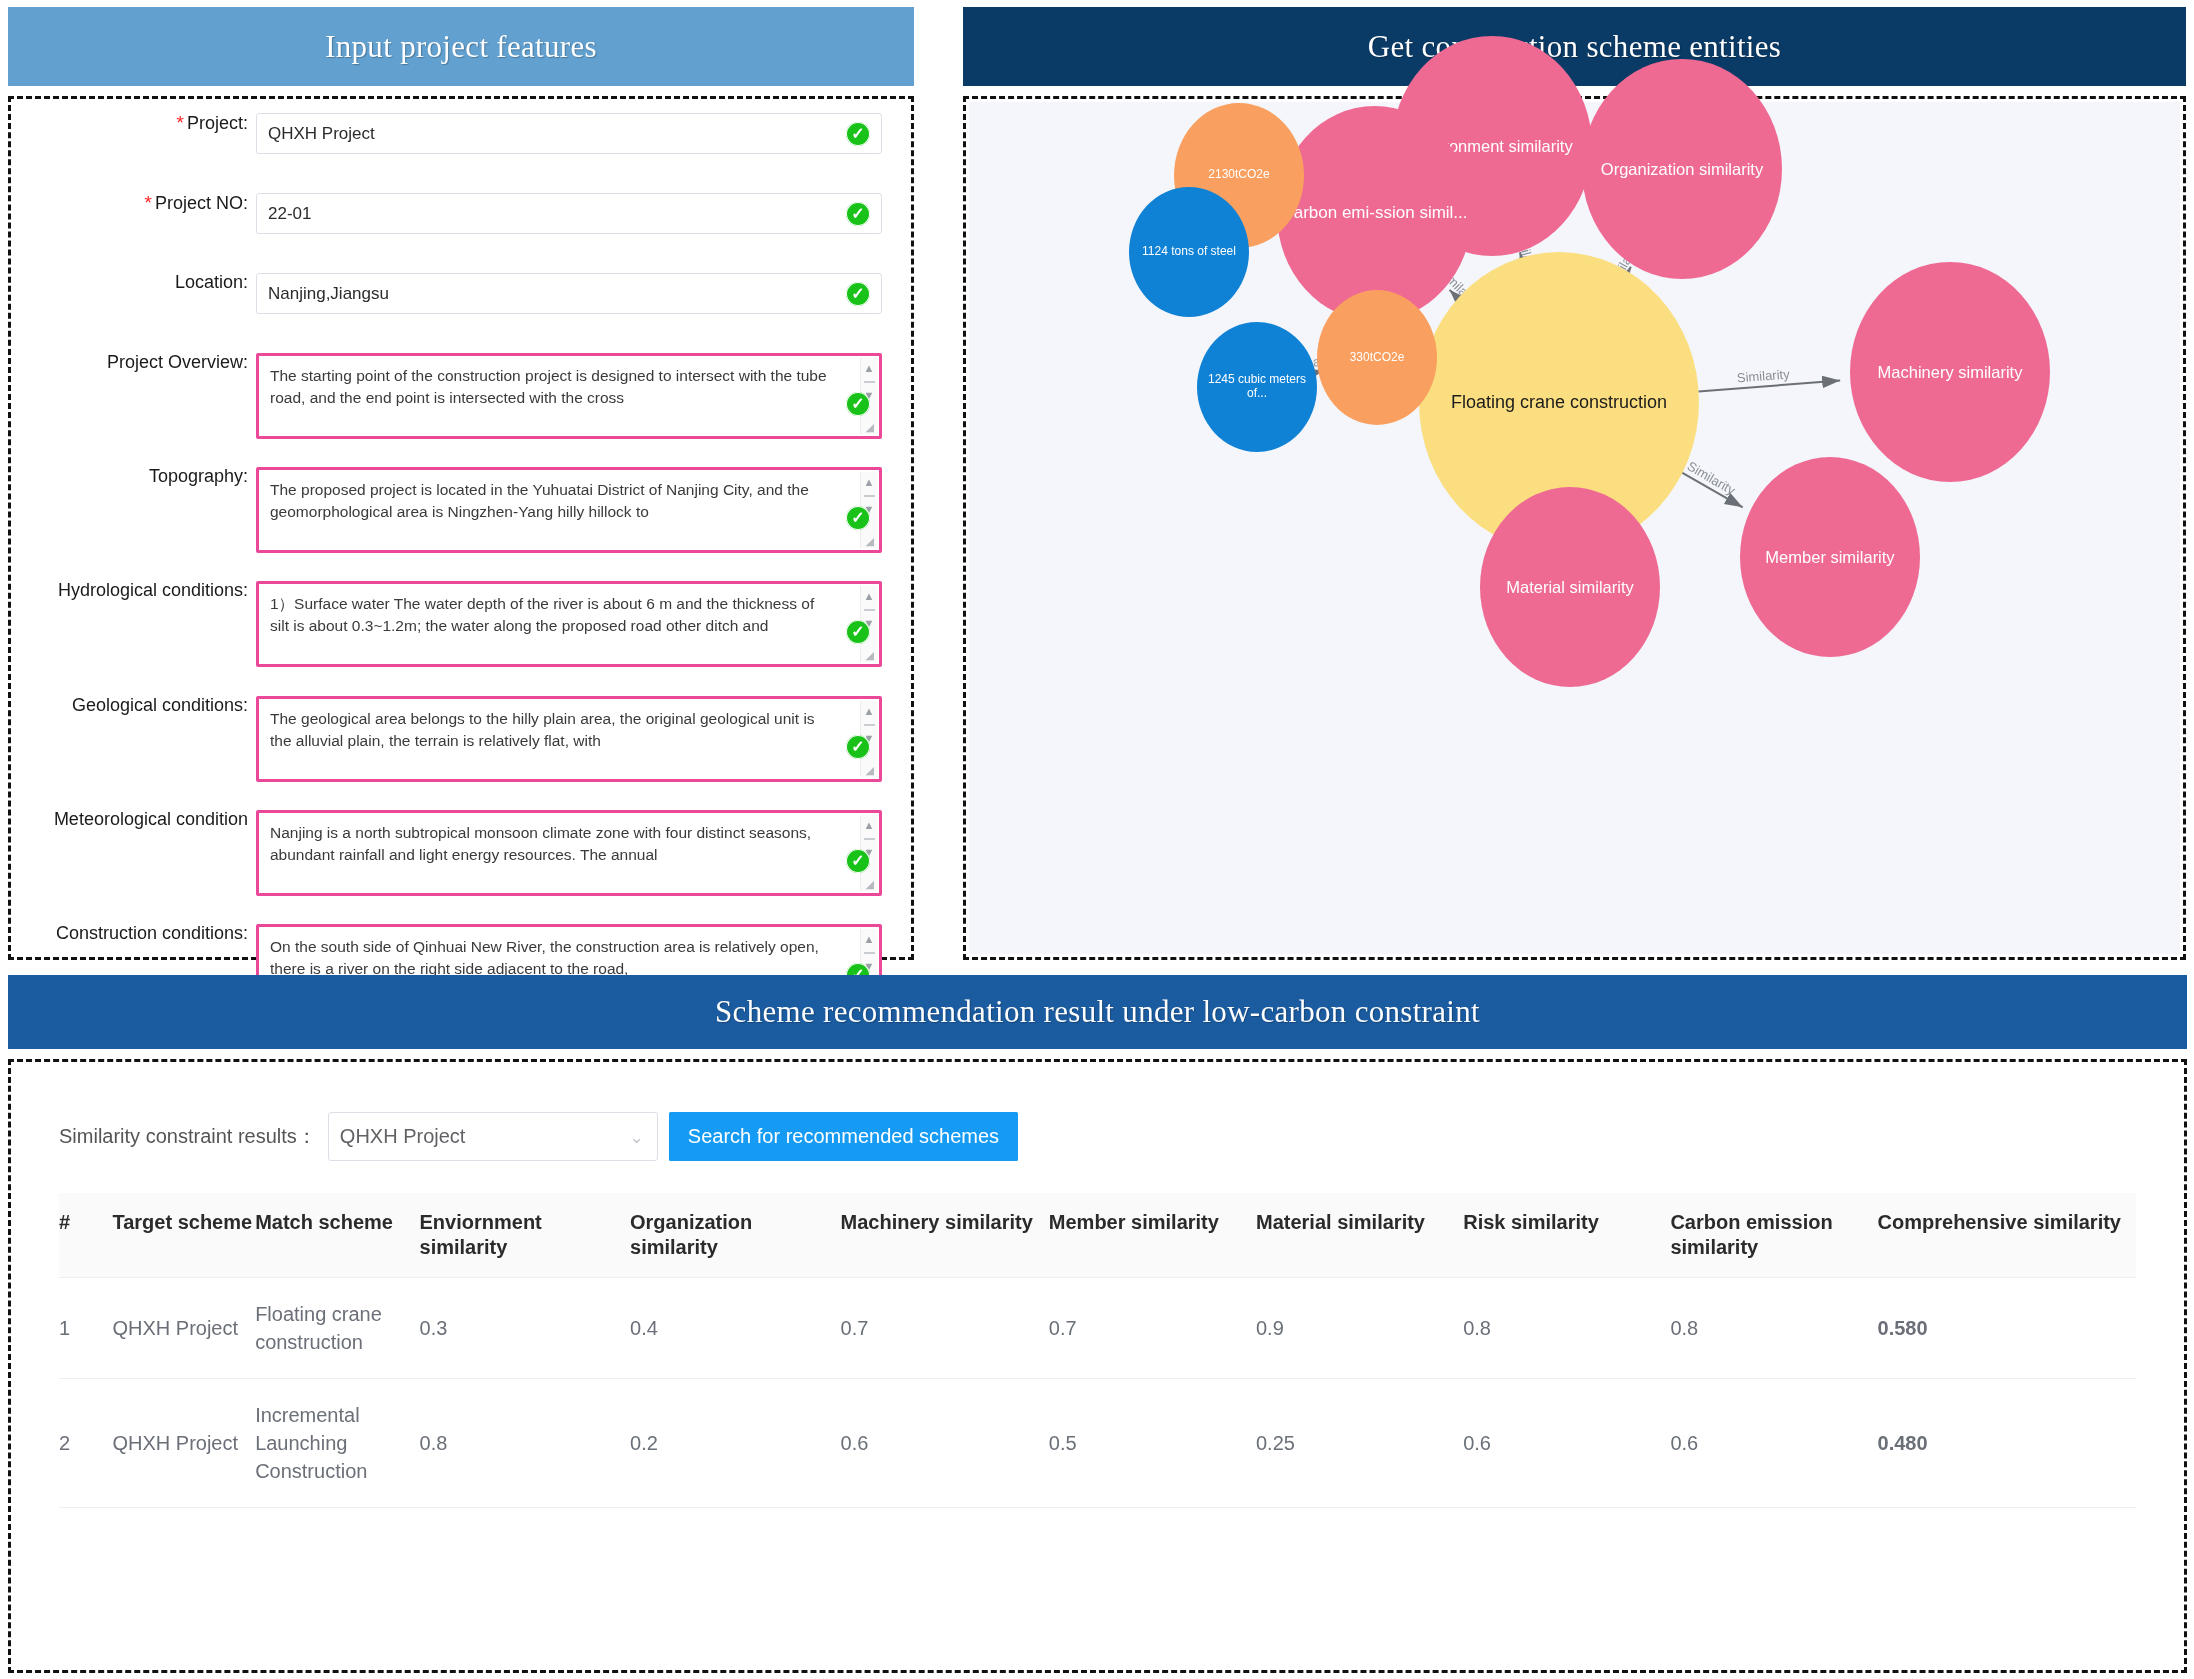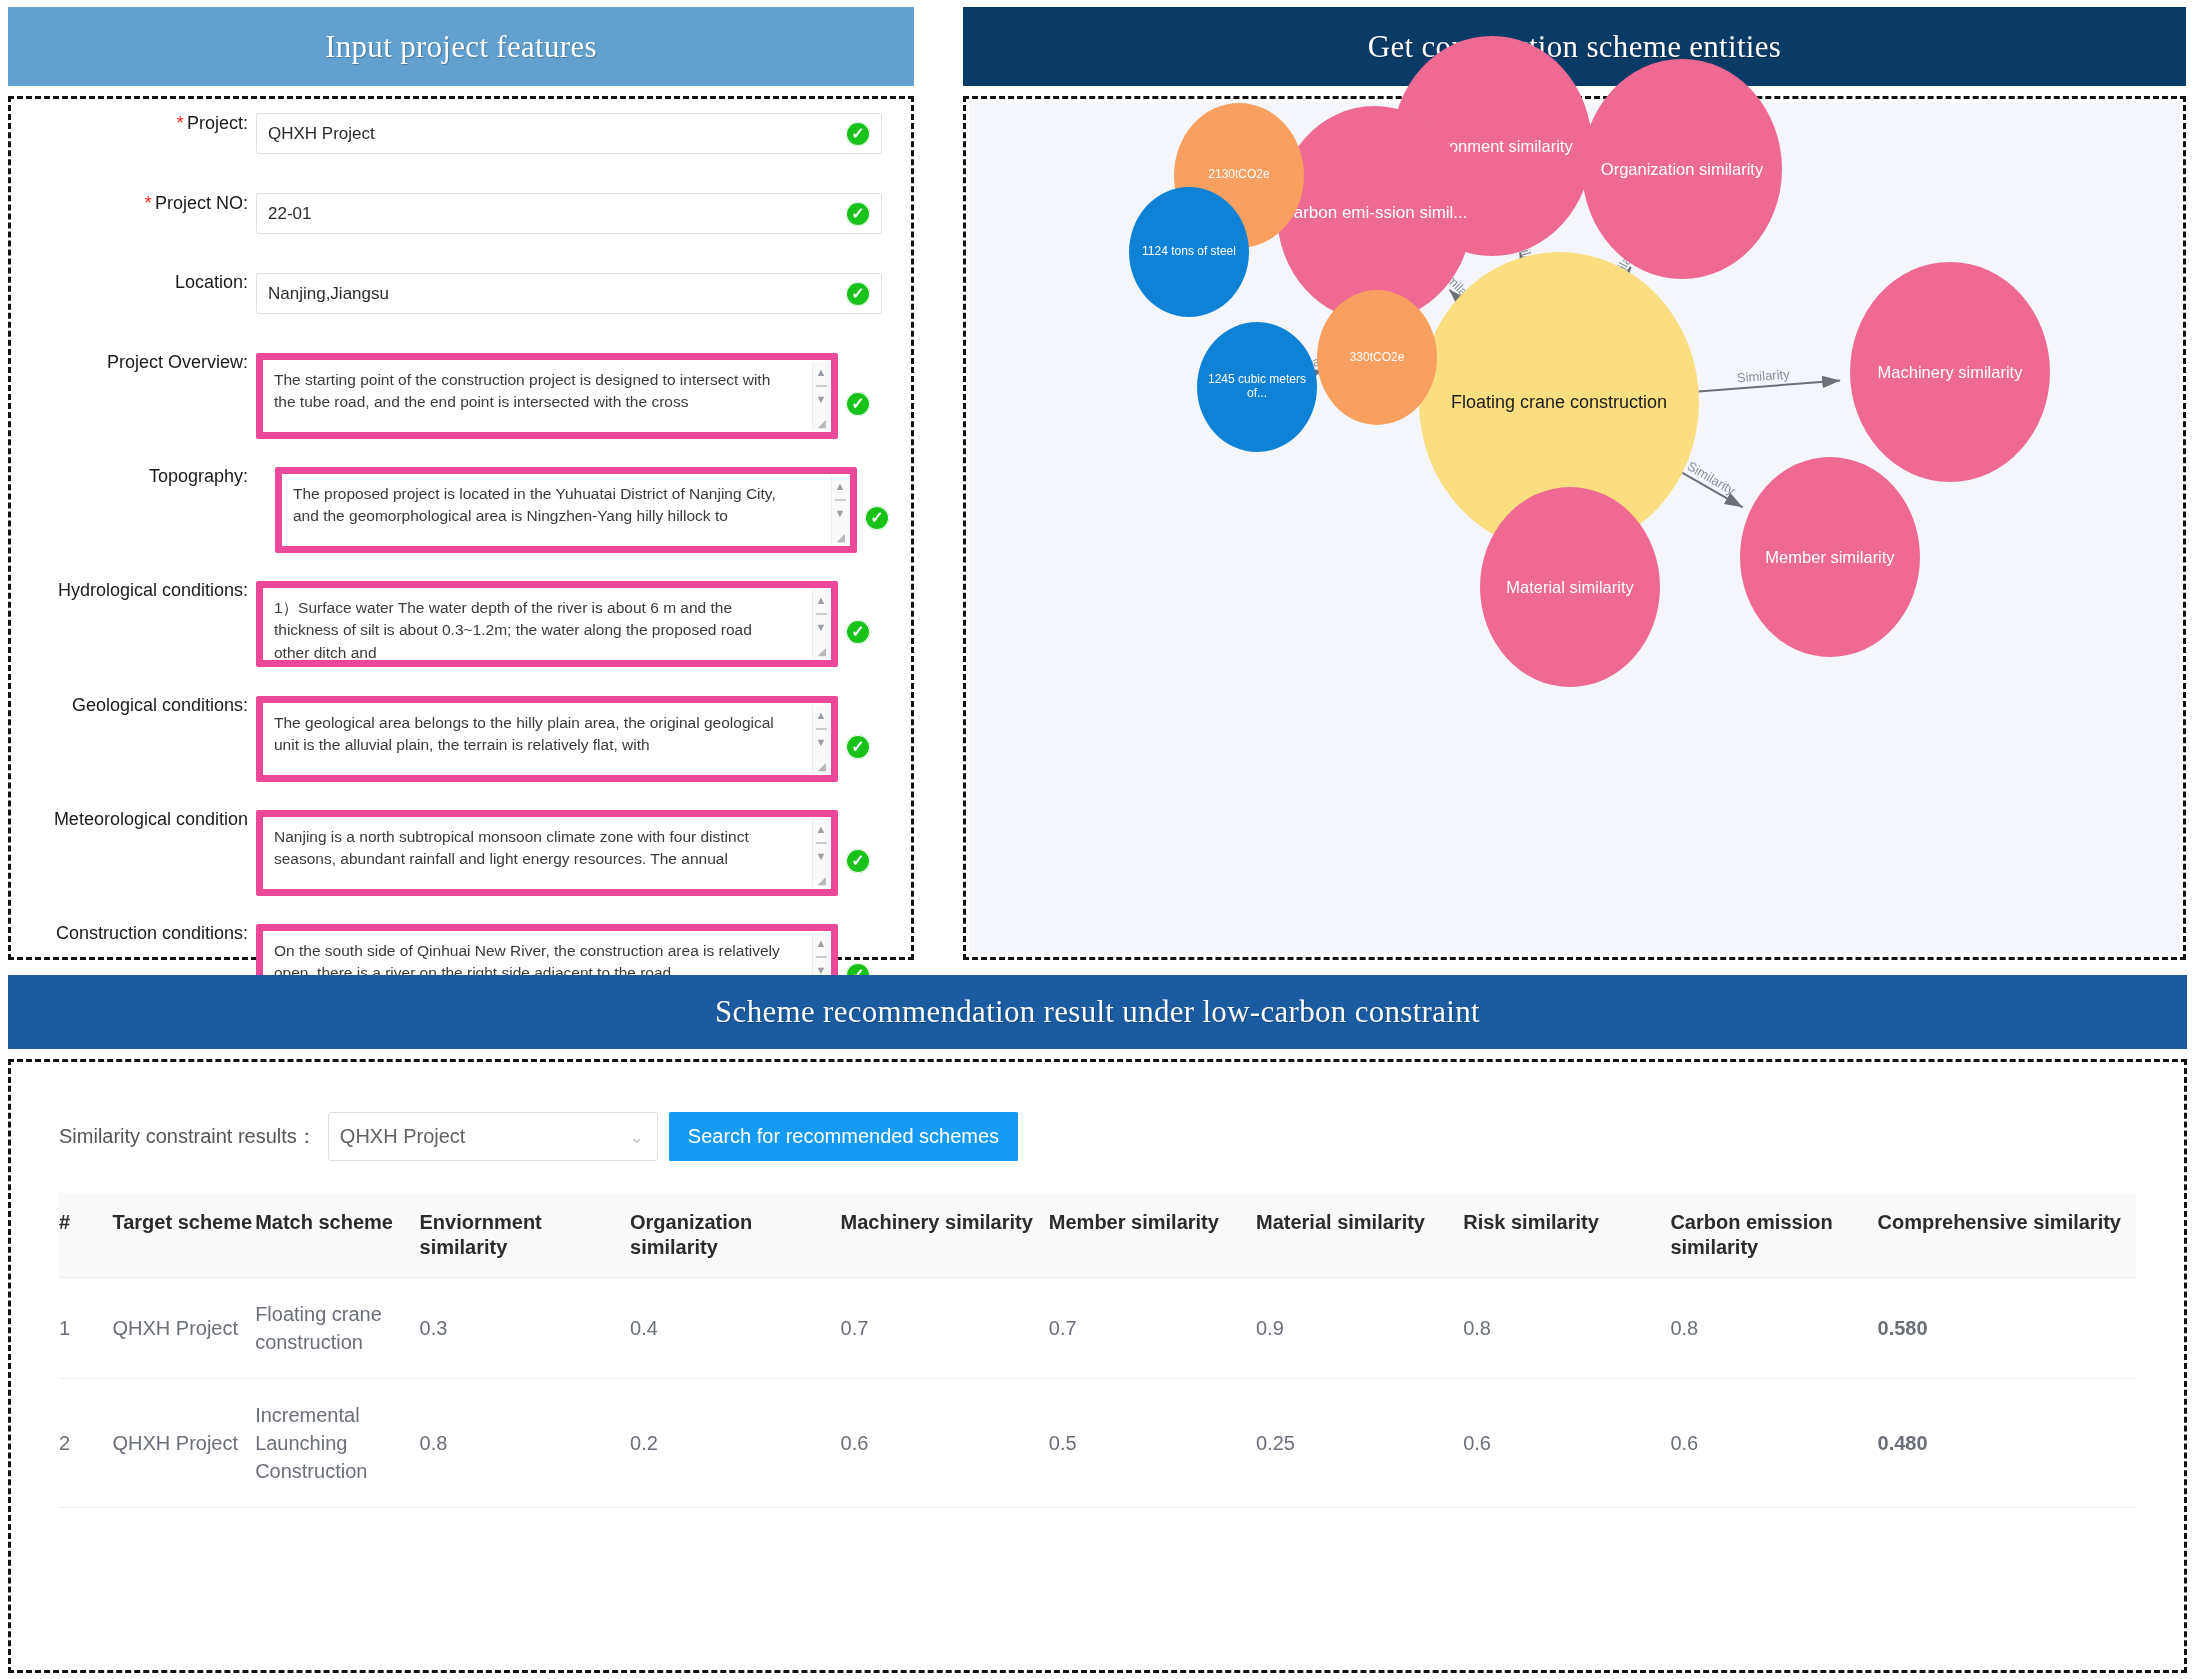--- a/index.html
+++ b/index.html
@@ -46,22 +46,22 @@
   .req-star { color: #ff2222; font-size: 19px; margin-right: 3px; }
   .field-wrap { position: relative; width: 626px; }
   .text-input {
     width: 626px; height: 41px;
     border: 1px solid #dcdfe6; border-radius: 3px; background: #ffffff;
     font-size: 17px; color: #2b2b2b; padding: 0 45px 0 11px;
     font-family: "Liberation Sans", sans-serif;
     display: flex; align-items: center;
   }
   .text-area {
-    width: 582px; height: 86px;
-    border: 7px solid #ec4899; border-radius: 2px; background: #ffffff;
+    width: 626px; height: 86px;
+    border: 3px solid #ec4899; border-radius: 2px; background: #ffffff;
     font-size: 15.5px; color: #3a3a3a; padding: 9px 50px 5px 11px;
     line-height: 1.45; overflow: hidden;
     font-family: "Liberation Sans", sans-serif;
     position: relative;
   }
   .ok-badge {
     position: absolute; right: 12px; top: 50%; transform: translateY(-50%);
     width: 24px; height: 24px; border-radius: 50%;
     background: #19c219; display: flex; align-items: center; justify-content: center;
     color: #ffffff; font-size: 16px; line-height: 1; font-weight: bold;
@@ -182,21 +182,21 @@
         <div class="form-label">Project Overview:</div>
         <div class="field-wrap">
           <div class="text-area">The starting point of the construction project is designed to intersect with the tube road, and the end point is intersected with the cross<div class="scroller">
               <span class="up">▲</span>
               <span class="bar"></span>
               <span class="down">▼</span>
             </div><div class="resize-grip">◢</div></div>
           <div class="ok-badge ta-ok">✓</div>
         </div>
       </div>
-      <div class="form-row" style="top: 368px; gap: 19px;">
+      <div class="form-row" style="top: 368px;">
         <div class="form-label">Topography:</div>
         <div class="field-wrap">
           <div class="text-area">The proposed project is located in the Yuhuatai District of Nanjing City, and the geomorphological area is Ningzhen-Yang hilly hillock to<div class="scroller">
               <span class="up">▲</span>
               <span class="bar"></span>
               <span class="down">▼</span>
             </div><div class="resize-grip">◢</div></div>
           <div class="ok-badge ta-ok">✓</div>
         </div>
       </div>

